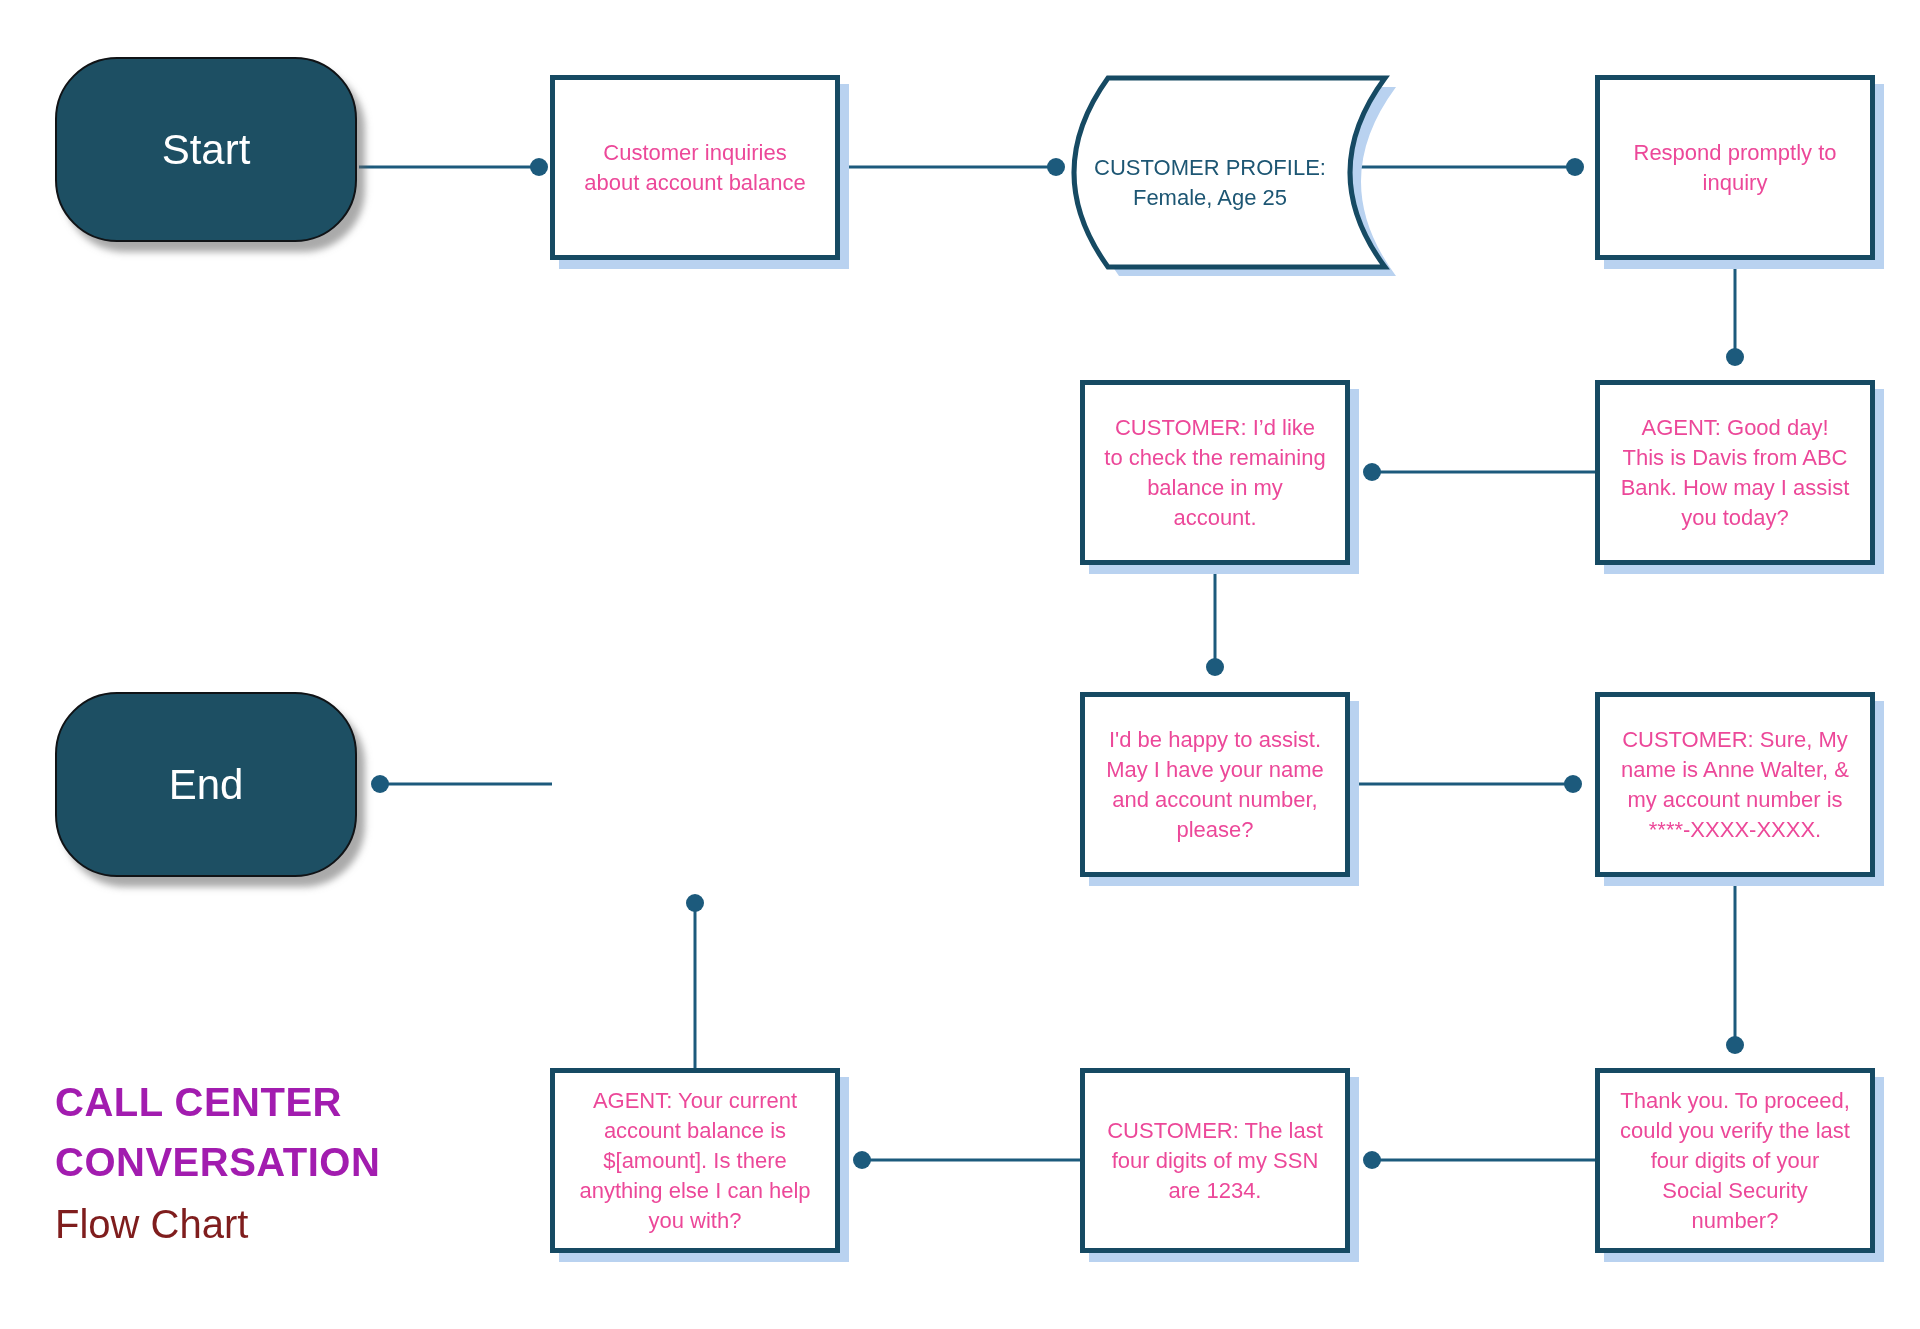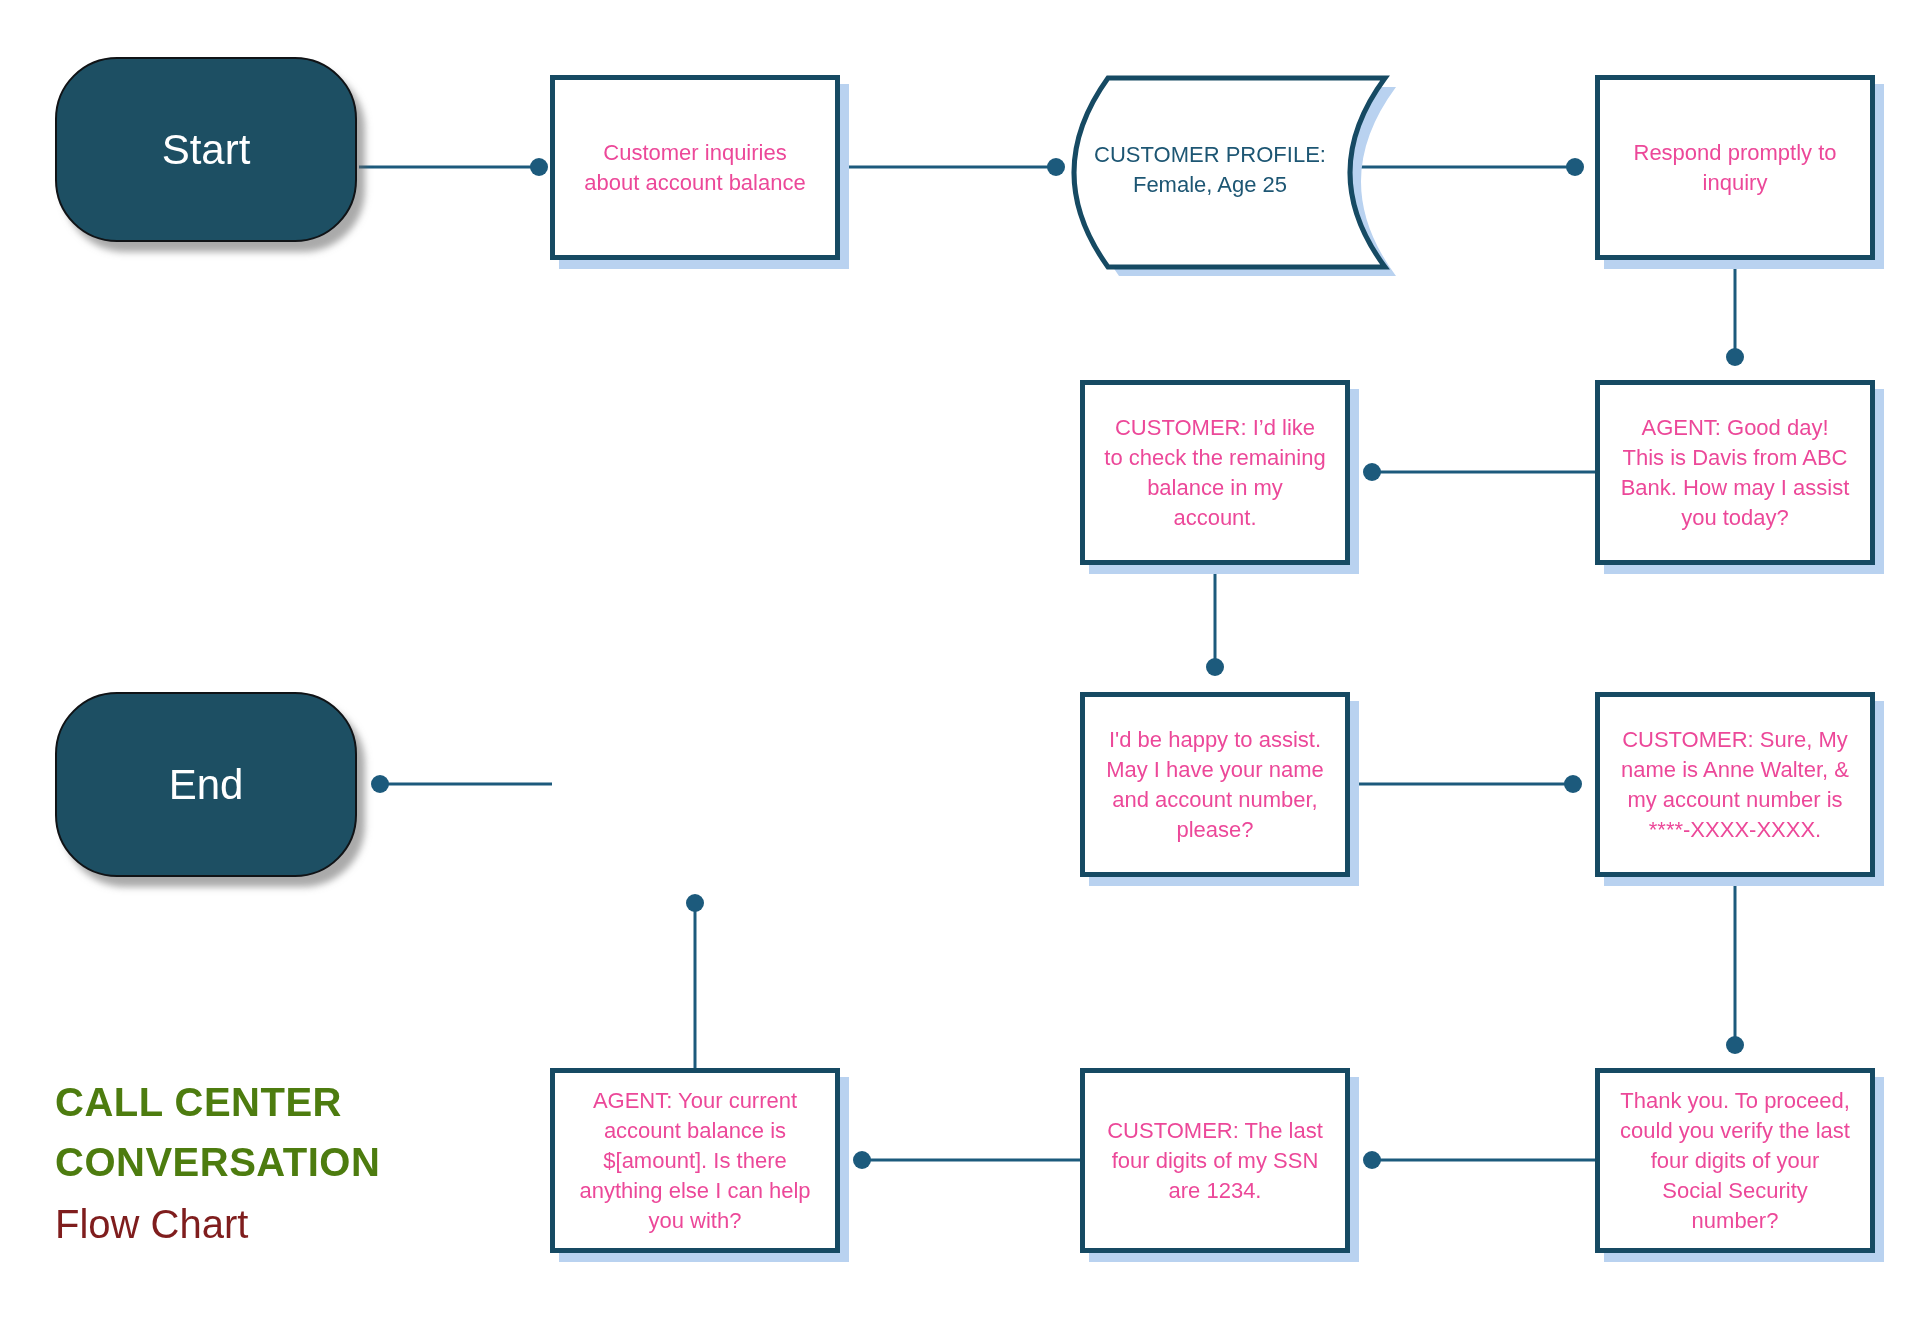--- a/index.html
+++ b/index.html
@@ -40,21 +40,21 @@
   .display-shape-svg{position:absolute;overflow:visible;}
   .display-label{
     position:absolute;
     display:flex;align-items:center;justify-content:center;
     text-align:center;
     color:#1d5673;font-size:22px;line-height:30px;
   }
   
   #title-block{position:absolute;left:55px;top:1072px;}
   .title-heading{
-    color:#4d7c0f;font-weight:bold;
+    color:#a21caf;font-weight:bold;
     font-size:40px;line-height:60px;letter-spacing:0.5px;
   }
   .title-sub{
     color:#7f1d1d;font-weight:normal;
     font-size:40px;line-height:60px;margin-top:2px;
   }
 </style>
 </head>
 <body>
 
@@ -121,21 +121,21 @@
   </div>
 
   <div class="node process narrow-wrap" style="left:550px;top:75px;width:290px;height:185px">
     <span>Customer inquiries about account balance</span>
   </div>
 
   <svg class="display-shape-svg" style="left:1070px;top:70px" width="330" height="205" viewBox="0 0 330 205">
     <path d="M 38 8 L 315 8 Q 245 102.5 315 197 L 38 197 Q -30 102.5 38 8 Z" transform="translate(11,9)" fill="#b9d2f0" stroke="none"></path>
     <path d="M 38 8 L 315 8 Q 245 102.5 315 197 L 38 197 Q -30 102.5 38 8 Z" fill="#ffffff" stroke="#164a63" stroke-width="5"></path>
   </svg>
-  <div class="display-label" style="left:1085px;top:75px;width:250px;height:190px">
+  <div class="display-label" style="left:1085px;top:88px;width:250px;height:190px">
     <span>CUSTOMER PROFILE: Female, Age 25</span>
   </div>
 
   <div class="node process" style="left:1595px;top:75px;width:280px;height:185px">
     <span>Respond promptly to inquiry</span>
   </div>
 
   <div class="node process" style="left:1595px;top:380px;width:280px;height:185px">
     <span>AGENT: Good day! This is Davis from ABC Bank. How may I assist you today?</span>
   </div>

